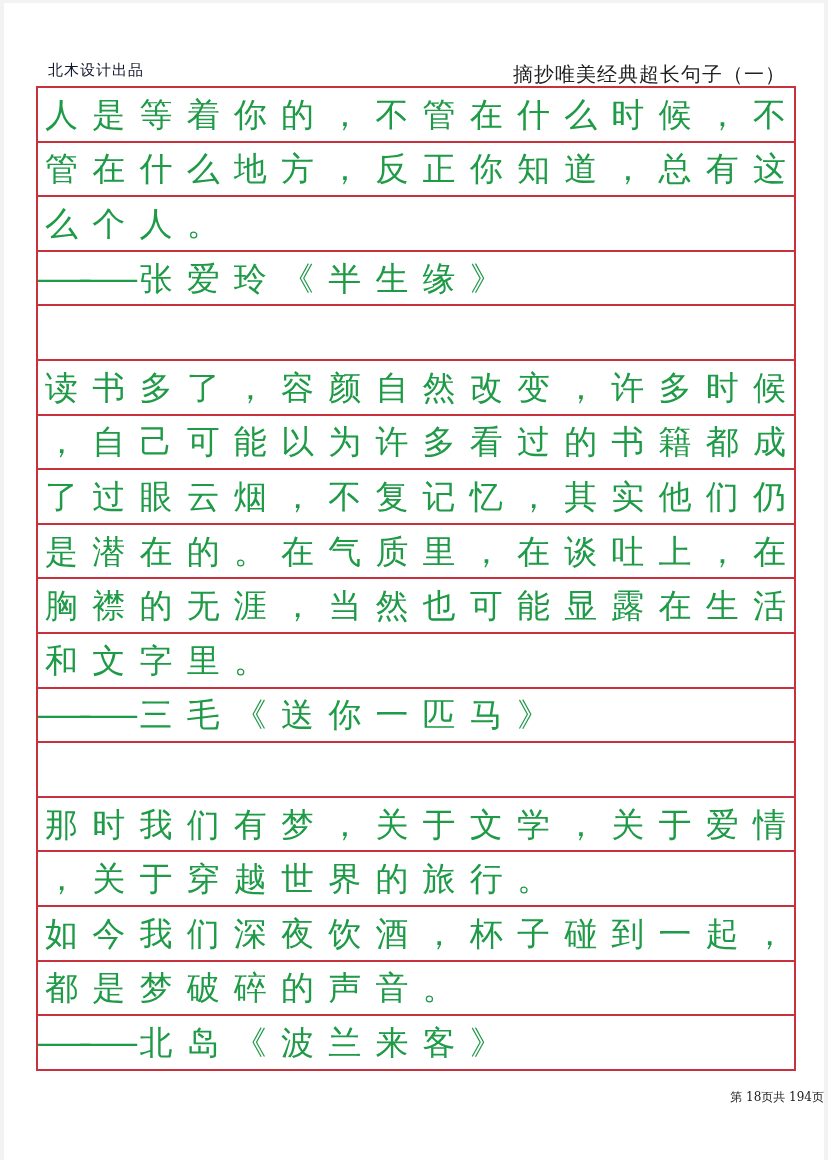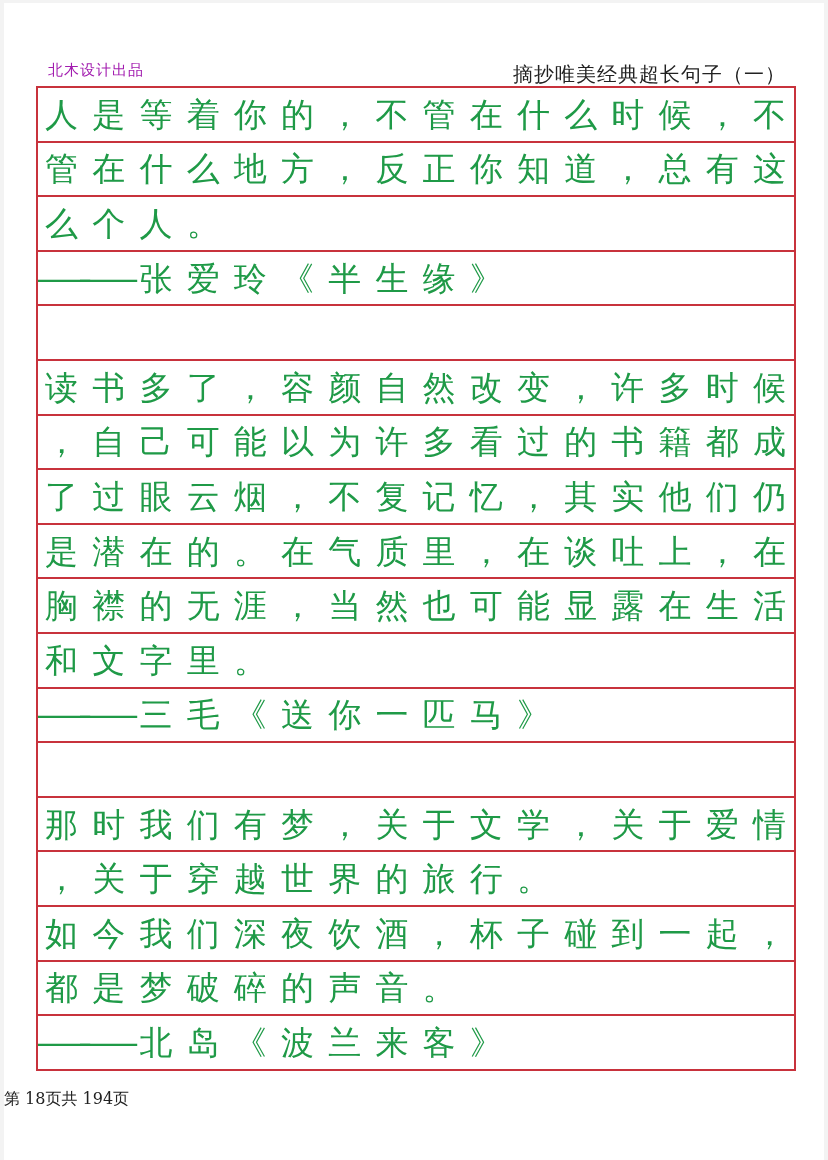--- a/index.html
+++ b/index.html
@@ -7,21 +7,21 @@
     width: 828px; height: 1160px; overflow: hidden;
     background: #f3f3f3;
     font-family: "DejaVu Serif", "Liberation Serif", serif;
   }
   .page {
     position: absolute; left: 4px; top: 3px; width: 820px; height: 1157px;
     background: #ffffff;
   }
   .header-left {
     position: absolute; left: 44px; top: 58px;
-    font-size: 15px; color: #a21caf; letter-spacing: 1px;
+    font-size: 15px; color: #0f172a; letter-spacing: 1px;
   }
   .header-right {
     position: absolute; right: 38px; top: 58px;
     font-size: 20px; color: #222; letter-spacing: 1px;
   }
   .grid {
     position: absolute; left: 32px; top: 83px; width: 756px;
     border: 2px solid #c8323c; border-bottom: none;
   }
   .row {
@@ -30,21 +30,21 @@
     overflow: hidden;
   }
   .cell {
     flex: 0 0 47.2px; width: 47.2px; text-align: center;
     font-size: 33px; color: #1f9a47;
     line-height: 1;
   }
   .cell.dash { letter-spacing: 0; transform: scaleX(1.9); }
   .footer {
     position: absolute; left: 0; width: 820px; top: 1086px;
-    text-align: left; font-size: 16px; color: #222;
+    text-align: right; font-size: 12px; color: #222;
   }
 </style>
 </head>
 <body>
 
 <div class="page">
   <div class="header-left">北木设计出品</div>
   <div class="header-right">摘抄唯美经典超长句子（一）</div>
 
   <div class="grid">

